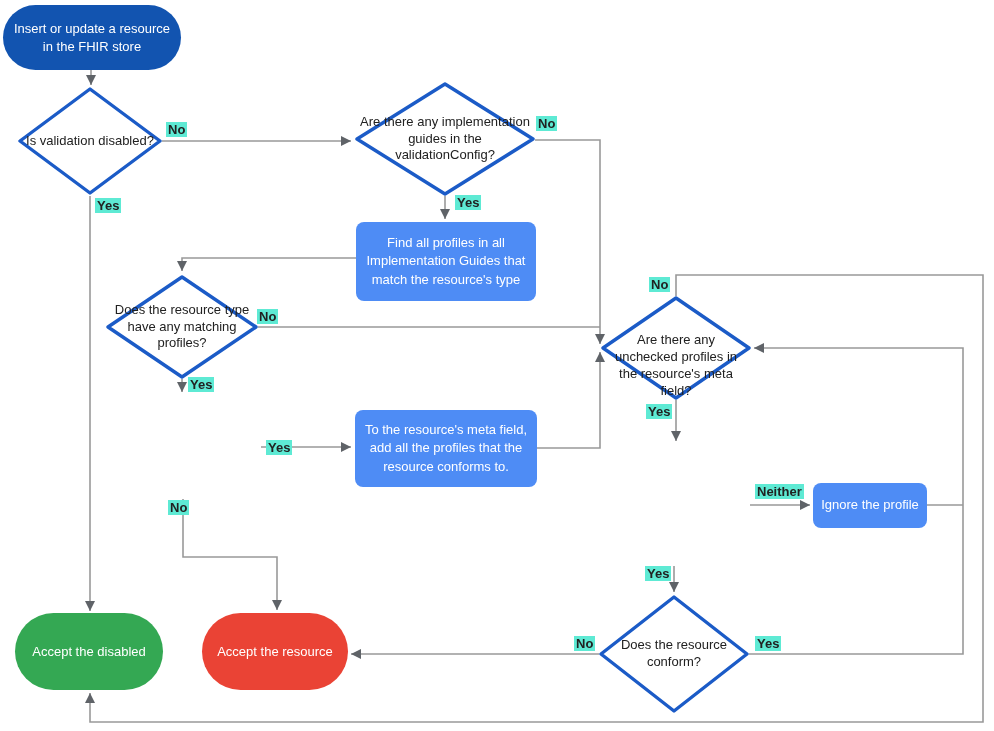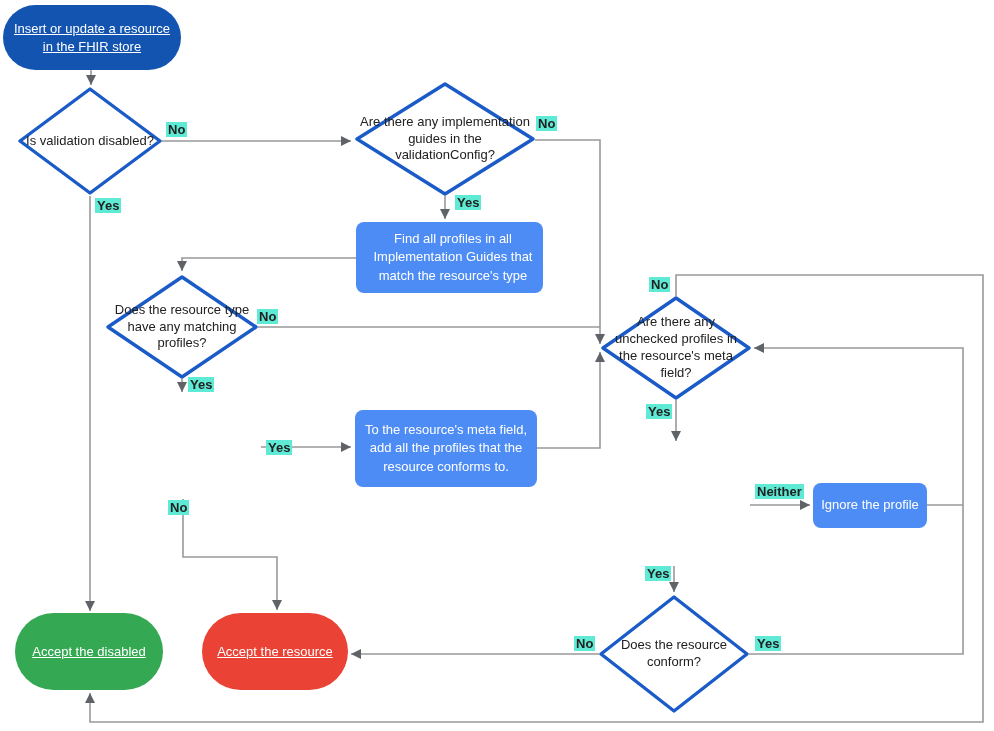--- a/index.html
+++ b/index.html
@@ -4,21 +4,21 @@
 <style>
   html,body{margin:0;padding:0;background:#fff;}
   .canvas{
     position:relative;width:994px;height:731px;background:#fff;overflow:hidden;
     font-family:"Liberation Sans",sans-serif;
   }
   .edges{position:absolute;left:0;top:0;width:994px;height:731px;}
   .edges polyline{fill:none;stroke:var(--edge-line,#999);stroke-width:1.6;}
   .arrowhead{fill:var(--edge-arrow,#5f6368);}
   .node{position:absolute;display:flex;align-items:center;justify-content:center;text-align:center;}
-  .pill{border-radius:40px;color:#fff;font-size:13px;line-height:1.35;text-decoration:underline;}
+  .pill{border-radius:40px;color:#fff;font-size:13px;line-height:1.35;}
   .pill.start{background:var(--start-fill,#1254b0);}
   .pill.accept{background:var(--accept-fill,#34a853);}
   .pill.reject{background:var(--reject-fill,#ea4335);}
   .process{background:var(--process-fill,#4e8cf5);border-radius:8px;color:#fff;font-size:13px;line-height:1.4;}
   .diamond{color:var(--node-text-dark,#212121);font-size:13px;line-height:1.3;}
   .diamond svg{position:absolute;left:0;top:0;}
   .diamond svg polygon{fill:var(--diamond-fill,#fff);stroke:var(--diamond-border,#1b5bc7);stroke-width:3.4;stroke-linejoin:round;}
   .dtext{position:relative;z-index:2;}
   .elabel{position:absolute;font-size:13px;color:var(--node-text-dark,#212121);background:#5eead4;padding:0 2px;z-index:3;font-weight:bold;}
 </style>
@@ -64,37 +64,37 @@
     <span class="dtext" style="width:176px">Are there any implementation guides in the validationConfig?</span>
   </div>
 
   <div class="node diamond" style="left:18px;top:87px;width:144px;height:108px;">
     <svg width="144" height="108">
       <polygon points="72,2 142,54 72,106 2,54"></polygon>
       </svg>
     <span class="dtext" style="width:138px">Is validation disabled?</span>
   </div>
 
-  <div class="node process" style="left:356px;top:222px;width:180px;height:71px;padding-left:7px;">
+  <div class="node process" style="left:356px;top:222px;width:180px;height:79px;">
     <span class="dtext" style="width:172px">Find all profiles in all Implementation Guides that match the resource's type</span>
   </div>
 
   <div class="node diamond" style="left:106px;top:275px;width:152px;height:104px;">
     <svg width="152" height="104">
       <polygon points="76,2 150,52 76,102 2,52"></polygon>
       </svg>
     <span class="dtext" style="width:146px">Does the resource type have any matching profiles?</span>
   </div>
 
 
   <div class="node process" style="left:355px;top:410px;width:182px;height:77px;justify-content:center;">
     <span class="dtext" style="width:176px">To the resource's meta field, add all the profiles that the resource conforms to.</span>
   </div>
 
-  <div class="node diamond" style="left:601px;top:296px;width:150px;height:104px;">
+  <div class="node diamond" style="left:601px;top:296px;width:150px;height:104px;align-items:flex-end;">
     <svg width="150" height="104">
       <polygon points="75,2 148,52 75,102 2,52"></polygon>
       </svg>
     <span class="dtext" style="width:140px">Are there any unchecked profiles in the resource's meta field?</span>
   </div>
 
 
   <div class="node process" style="left:813px;top:483px;width:114px;height:45px;">
     <span class="dtext" style="width:112px">Ignore the profile</span>
   </div>

